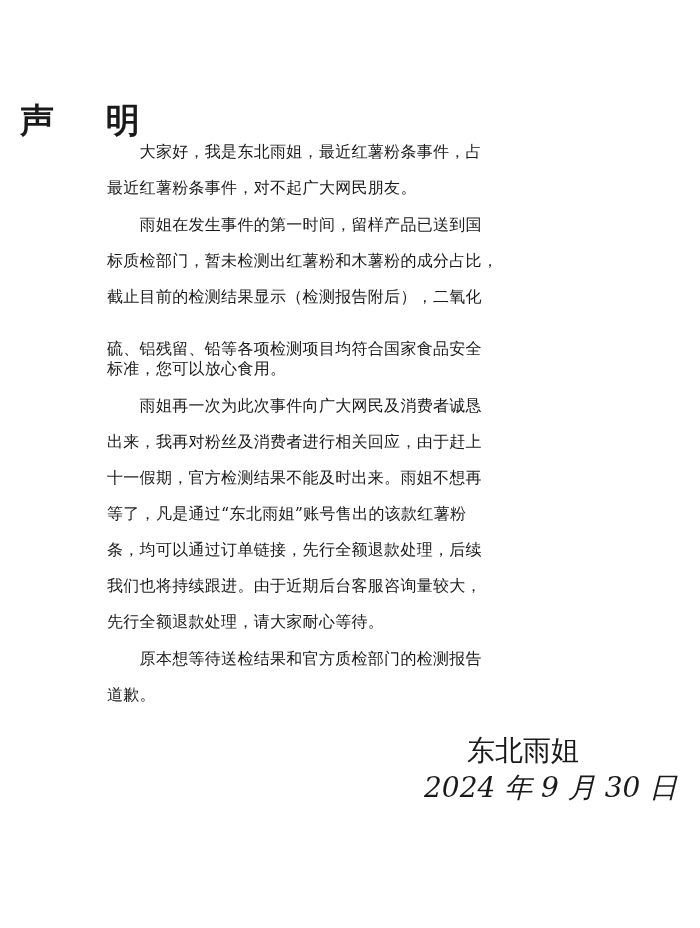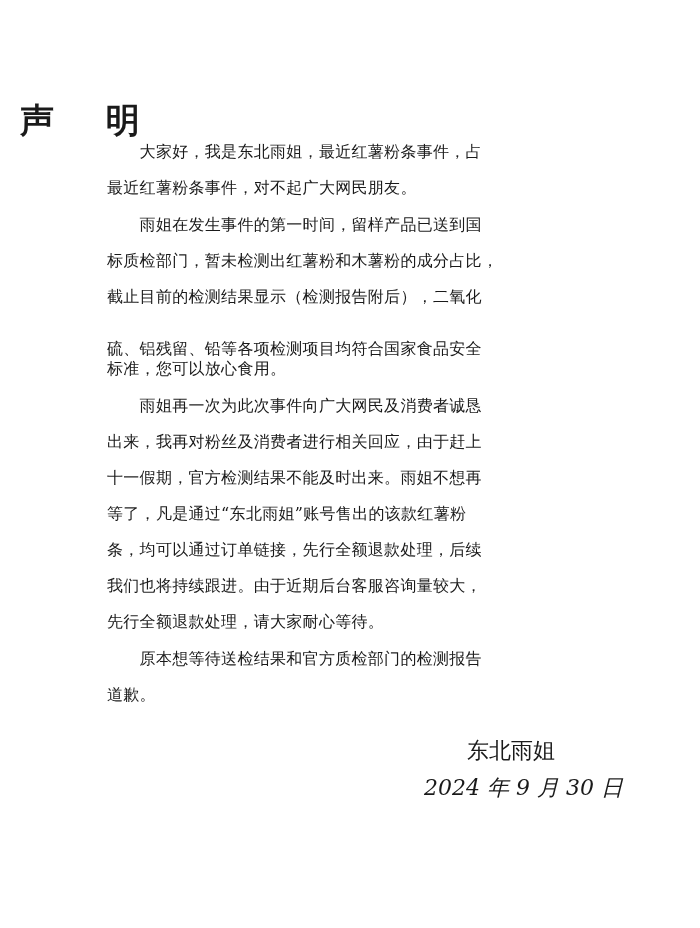--- a/index.html
+++ b/index.html
@@ -29,21 +29,21 @@
   .line {
     position: absolute;
     left: 107px;
     font-size: 16px;
     white-space: nowrap;
     letter-spacing: 0.3px;
     line-height: 30px;
   }
   .sig {
     position: absolute;
-    font-size: 22px;
+    font-size: 28px;
     white-space: nowrap;
     line-height: 30px;
   }
 </style>
 </head>
 <body>
 
 <div>
   <div class="title">声 明</div>
 

